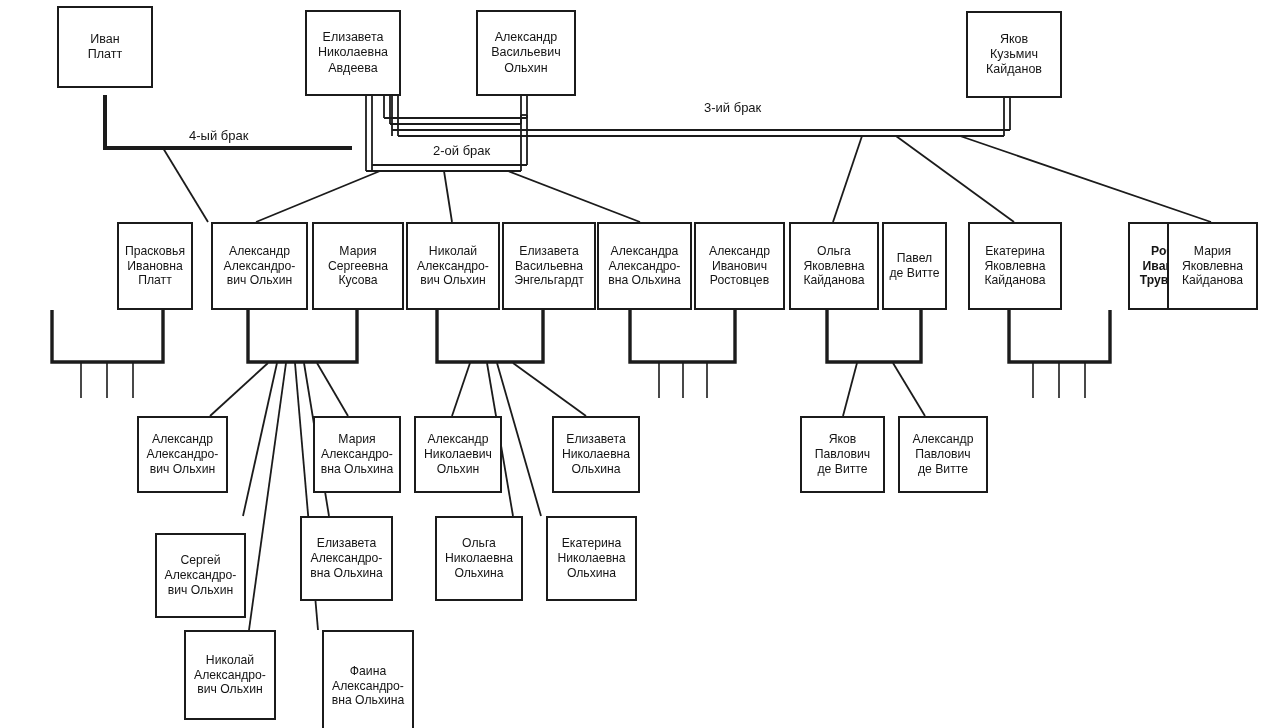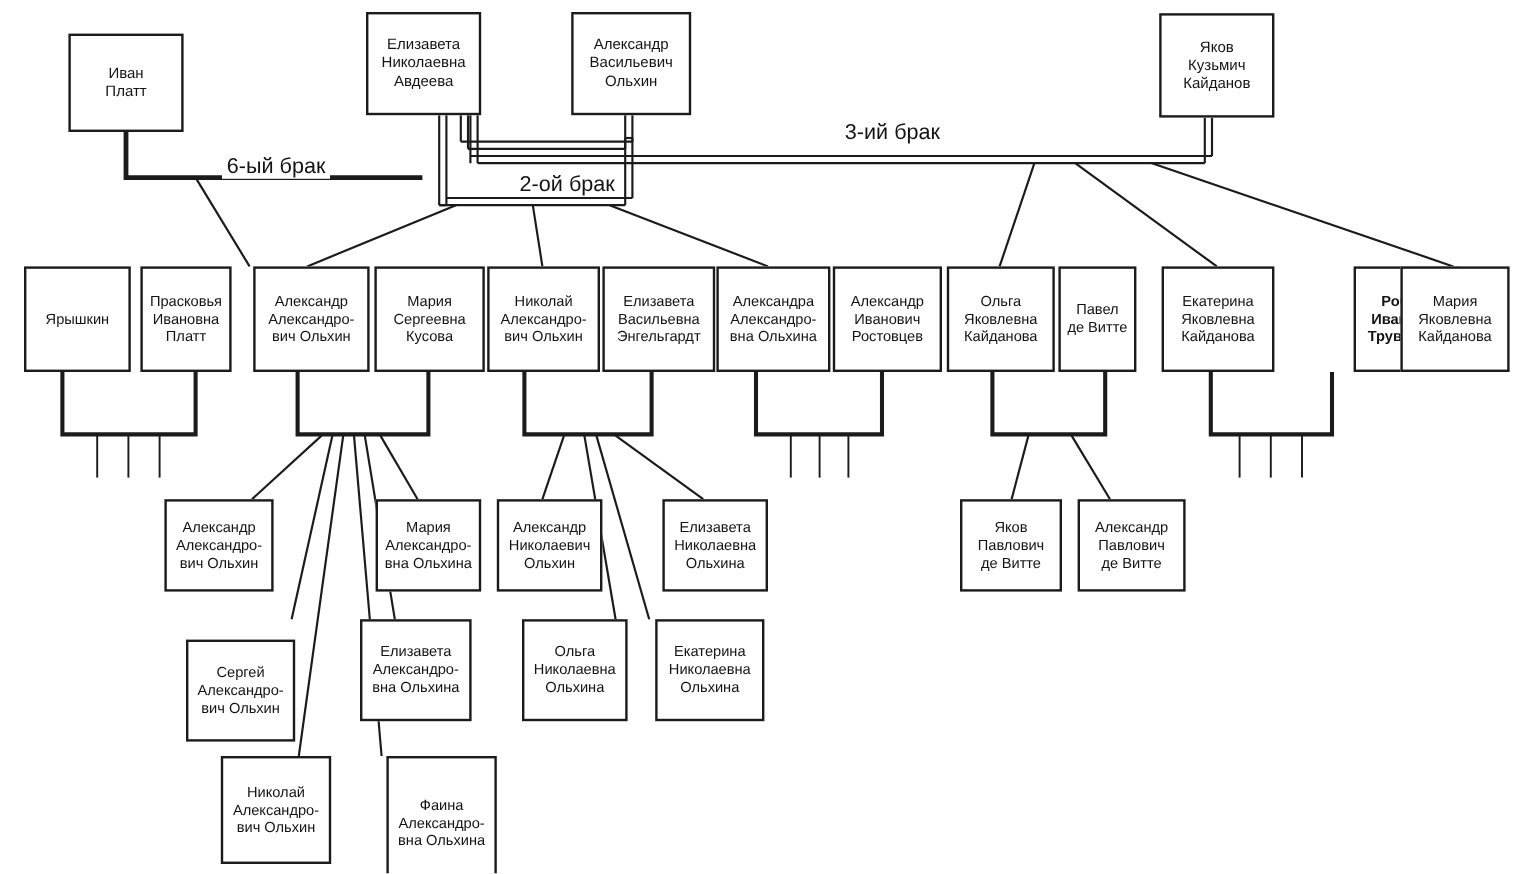--- a/index.html
+++ b/index.html
@@ -38,21 +38,21 @@
   .node .lbl {
     display: block;
     white-space: pre-line;
     padding: 0 2px;
   }
   .g1 { font-size: 12.5px; }
   .g2 { font-size: 12.2px; }
   .g3 { font-size: 12.2px; }
   .marriage-label {
     position: absolute;
-    font-size: 18px;
+    font-size: 13px;
     color: #141414;
     background: #ffffff;
     padding: 0 4px;
     white-space: nowrap;
     z-index: 6;
   }
 </style>
 </head>
 <body>
 
@@ -164,47 +164,44 @@
       </g>
 
       <g stroke-width="1.8">
         <path d="M857,363 L843,416"></path>
         <path d="M893,363 L925,416"></path>
       </g>
 
     </g>
   </svg>
 
-  <div class="marriage-label" style="left:185px; top:128px;">6-ый брак</div>
+  <div class="marriage-label" style="left:185px; top:128px;">4-ый брак</div>
   <div class="marriage-label" style="left:393px; top:143px;margin-left:36px;">2-ой брак</div>
   <div class="marriage-label" style="left:700px; top:100px;">3-ий брак</div>
 
-  <div class="node g1" style="left:57px;  top:28px;  width:96px;  height:82px;">
+  <div class="node g1" style="left:57px;  top:6px;  width:96px;  height:82px;">
     <span class="lbl">Иван
 Платт</span>
   </div>
   <div class="node g1" style="left:305px; top:10px;  width:96px;  height:86px;">
     <span class="lbl">Елизавета
 Николаевна
 Авдеева</span>
   </div>
   <div class="node g1" style="left:476px; top:10px;  width:100px; height:86px;">
     <span class="lbl">Александр
 Васильевич
 Ольхин</span>
   </div>
   <div class="node g1" style="left:966px; top:11px;  width:96px;  height:87px;">
     <span class="lbl">Яков
 Кузьмич
 Кайданов</span>
   </div>
 
-  <div class="node g2" style="left:20px;   top:222px; width:89px; height:88px;">
-    <span class="lbl">Ярышкин</span>
-  </div>
   <div class="node g2" style="left:117px;  top:222px; width:76px; height:88px;">
     <span class="lbl">Прасковья
 Ивановна
 Платт</span>
   </div>
   <div class="node g2" style="left:211px;  top:222px; width:97px; height:88px;">
     <span class="lbl">Александр
 Александро-
 вич Ольхин</span>
   </div>

